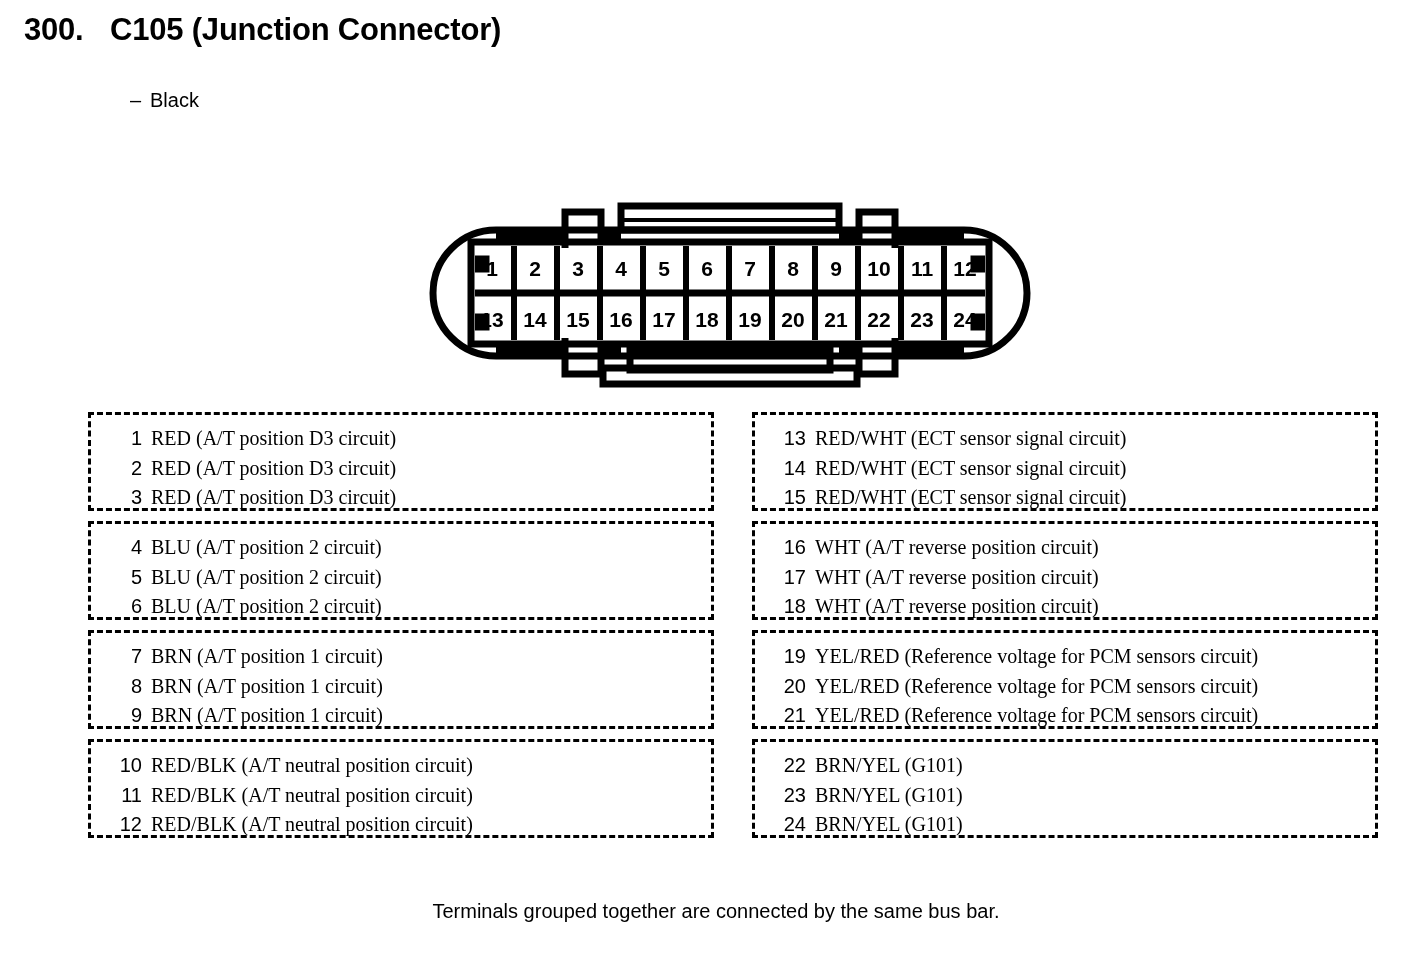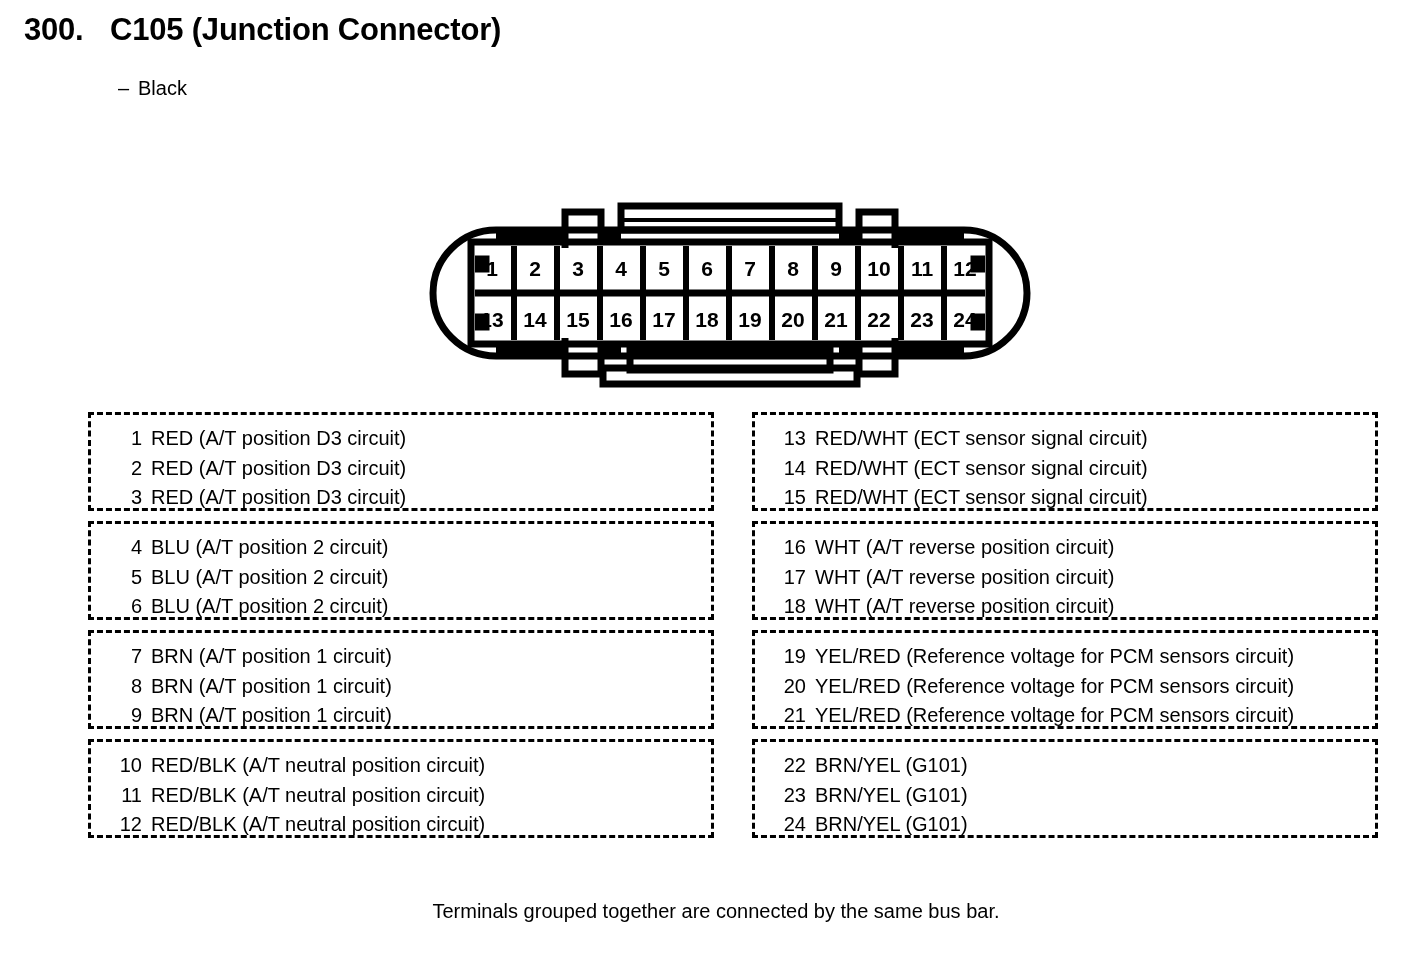--- a/index.html
+++ b/index.html
@@ -33,21 +33,21 @@
   }
   #page-title .num {
     display: inline-block;
     min-width: 86px;
   }
   #subtitle-list {
     position: absolute;
     left: 118px;
     top: 74px;
     list-style: none;
-    margin: 0;
+    margin: 12px;
     padding: 0;
   }
   #subtitle-list li {
     font-size: 20px;
     line-height: 29px;
     white-space: nowrap;
   }
   #subtitle-list li .dash {
     display: inline-block;
     width: 20px;
@@ -86,21 +86,21 @@
     line-height: 29.5px;
     white-space: nowrap;
   }
   .pin-num {
     width: 46px;
     text-align: right;
     padding-right: 9px;
     box-sizing: border-box;
     margin-left: 14px;
   }
-  .pin-desc { flex: 0 0 auto; }
+  .pin-desc { flex: 0 0 auto; font-family: Liberation Serif, serif; }
 
   
   #footer-note {
     position: absolute;
     left: 12px;
     top: 900px;
     width: 1408px;
     text-align: center;
     font-size: 20px;
     white-space: nowrap;

